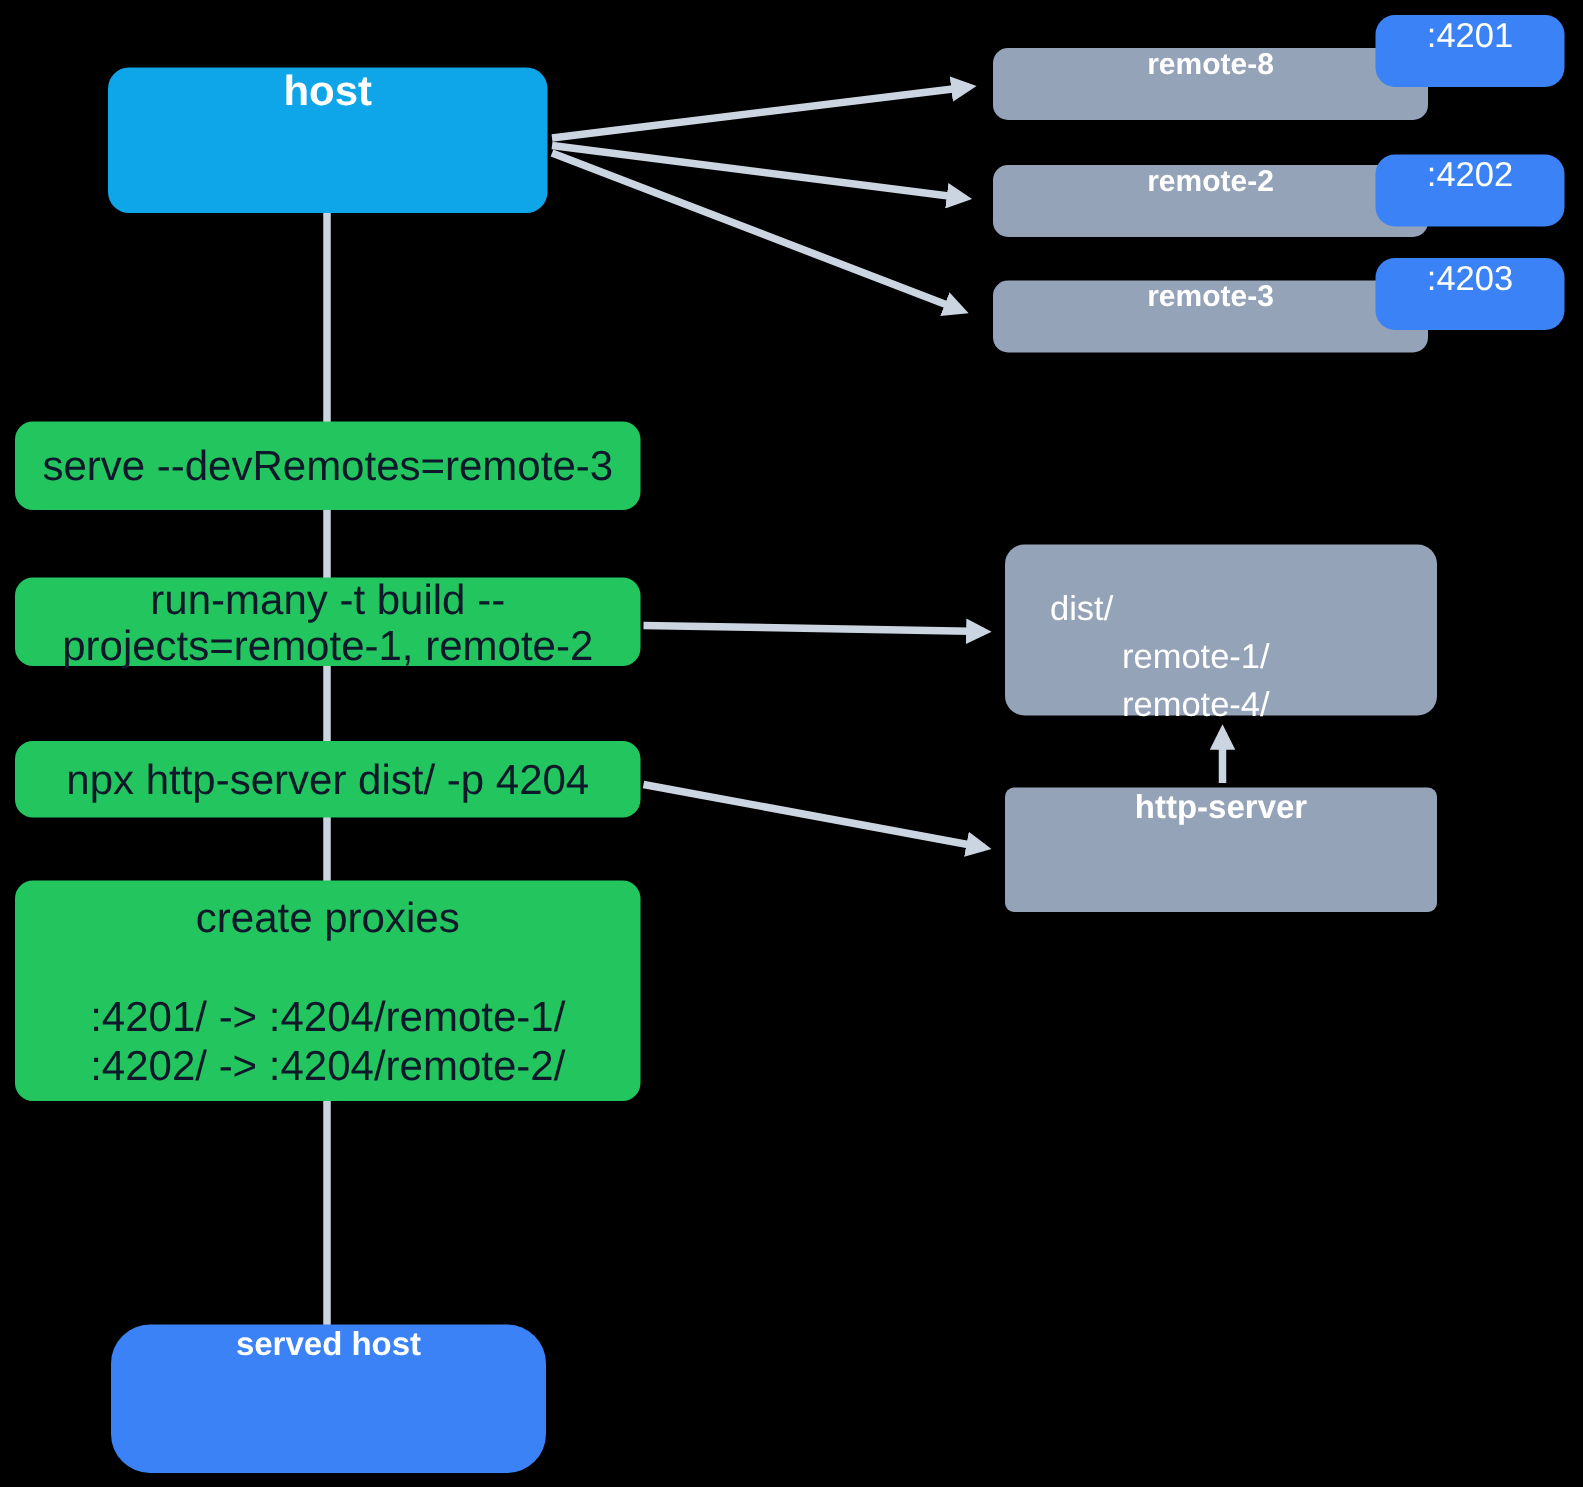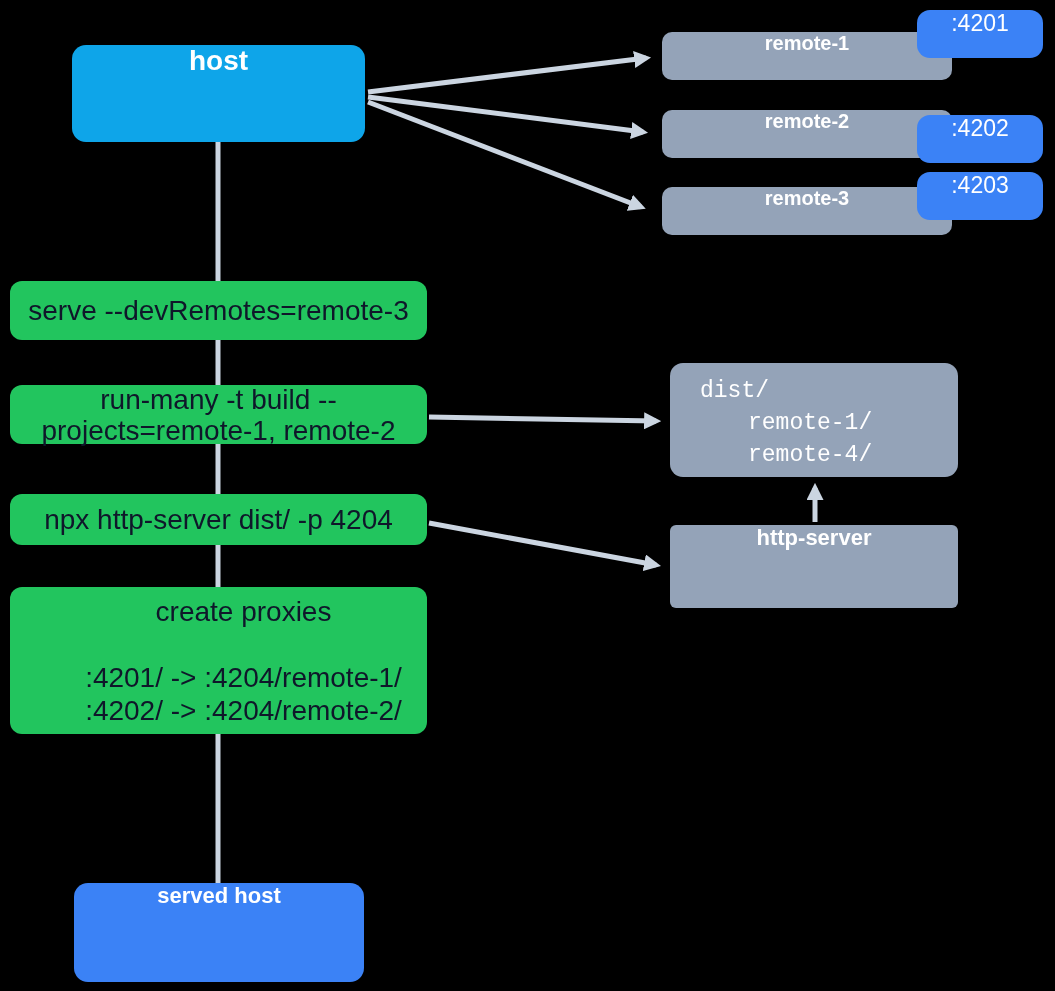--- a/index.html
+++ b/index.html
@@ -12,37 +12,37 @@
     position:absolute;color:#ffffff;display:flex;align-items:flex-start;justify-content:center;
     box-sizing:border-box;z-index:2;
   }
   .host{left:72px;top:45px;width:293px;height:97px;background:#0EA5E9;border-radius:14px;
         font-weight:bold;font-size:28px;}
   .remote{left:662px;width:290px;height:48px;background:#94A3B8;border-radius:10px;
         font-weight:bold;font-size:20px;box-shadow:0 3px 4px rgba(0,0,0,0.25);}
   .r1{top:32px}.r2{top:110px}.r3{top:187px}
   .badge{left:917px;width:126px;height:48px;background:#3B82F6;border-radius:13px;
         font-size:23px;z-index:3;}
-  .b1{top:10px}.b2{top:115px}.b3{top:172px}
+  .b1{top:10px}.b2{top:103px}.b3{top:172px}
   .step{left:10px;width:417px;background:#22C55E;border-radius:12px;font-size:28px;
         flex-direction:column;color:#0f172a;}
   .s1{top:281px;height:59px}
   .s2{top:385px;height:59px}
   .s3{top:494px;height:51px}
   .s4{top:587px;height:147px}
   .s5{top:768px;height:67px}
   .step .line{line-height:31px;min-height:31px;text-align:center;width:100%;}
-  .s4 .line{line-height:33px;min-height:33px;padding-left:25px;}
+  .s4 .line{line-height:33px;min-height:33px;}
   .dist{left:670px;top:363px;width:288px;height:114px;background:#94A3B8;border-radius:13px;
-        display:block;padding:12px 0 0 30px;font-size:23px;font-family:Liberation Mono, monospace;}
+        display:block;padding:26px 0 0 30px;font-size:23px;}
   .dist .line{line-height:32px;min-height:32px;}
   .dist .indent{padding-left:48px;}
   .httpserver{left:670px;top:525px;width:288px;height:83px;background:#94A3B8;
         border-radius:6px;font-weight:bold;font-size:22px;}
-  .served{left:74px;top:883px;width:290px;height:99px;background:#3B82F6;border-radius:14px;
+  .served{left:74px;top:883px;width:290px;height:99px;background:#3B82F6;border-radius:26px;
         font-weight:bold;font-size:22px;}
 </style>
 </head>
 <body>
 
 <div class="canvas">
 
   <svg class="wires" width="1055" height="991" viewBox="0 0 1055 991">
     <defs>
       <marker id="arr" viewBox="0 0 10 10" refX="7" refY="5" markerWidth="3.4" markerHeight="3.4" orient="auto-start-reverse">
@@ -56,21 +56,21 @@
     <path d="M 429 417 L 656 421" stroke="#CBD5E1" stroke-width="5" fill="none" marker-end="url(#arr)"></path>
     <path d="M 429 523 L 656 565" stroke="#CBD5E1" stroke-width="5" fill="none" marker-end="url(#arr)"></path>
     <path d="M 815 522 L 815 488" stroke="#CBD5E1" stroke-width="5" fill="none" marker-end="url(#arr)"></path>
   </svg>
 
   <div class="box host">
     <span>host</span>
   </div>
 
   <div class="box remote r1">
-    <span>remote-1</span>
+    <span>remote-8</span>
   </div>
   <div class="box badge b1">
     <span>:4201</span>
   </div>
 
   <div class="box remote r2">
     <span>remote-2</span>
   </div>
   <div class="box badge b2">
     <span>:4202</span>

